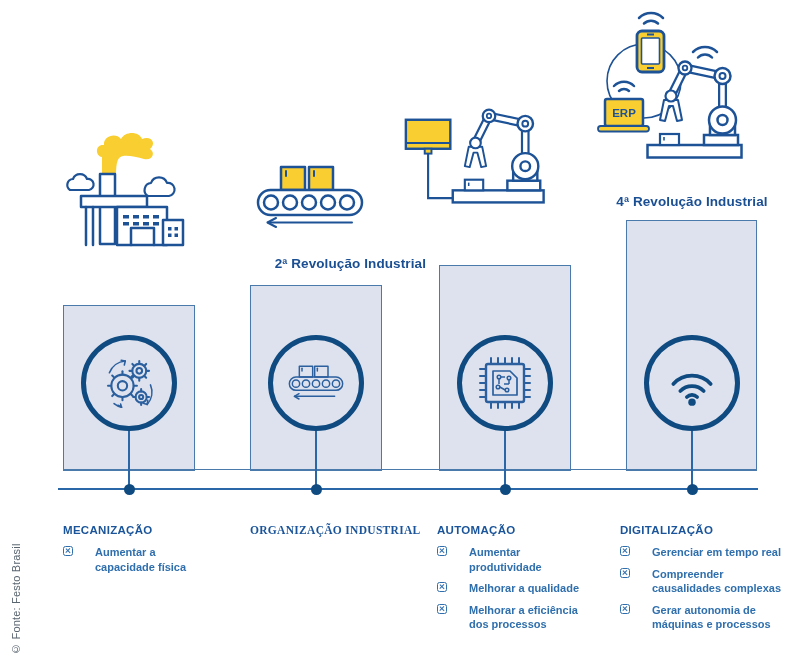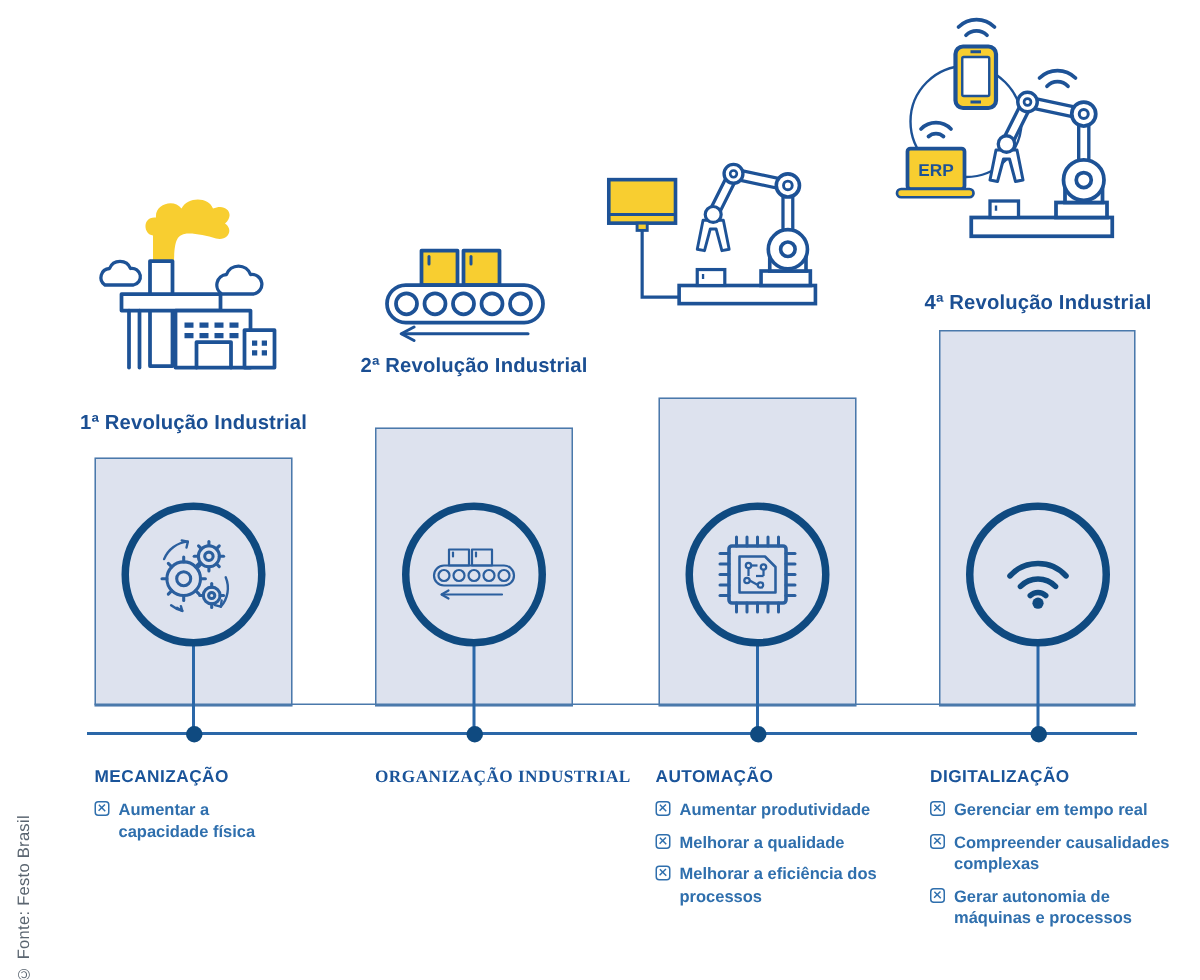--- a/index.html
+++ b/index.html
@@ -5,21 +5,21 @@
   html,body{margin:0;padding:0;background:#fff;}
   .canvas{
     position:relative;width:800px;height:653px;background:#ffffff;
     font-family:"Liberation Sans",sans-serif;overflow:hidden;
   }
   
   .rev-title{
     position:absolute;width:220px;text-align:center;
     font-size:13.5px;font-weight:bold;color:#1b4f93;letter-spacing:.1px;
   }
-  .t-0{left:19px;top:274px;} .t-1{left:206px;top:236px;}
+  .t-0{left:19px;top:274px;} .t-1{left:206px;top:256px;text-align:right;}
   .t-2{left:395px;top:234px;} .t-3{left:582px;top:194px;}
   
   .bar{position:absolute;background:#dde2ee;border:1.5px solid #4a79ab;box-sizing:border-box;}
   .b-0{left:63px;top:305px;width:132px;height:166px;}
   .b-1{left:250px;top:285px;width:132px;height:186px;}
   .b-2{left:439px;top:265px;width:132px;height:206px;}
   .b-3{left:626px;top:220px;width:131px;height:251px;}
   .baseline{position:absolute;left:63px;top:469px;width:694px;height:0;border-top:1.5px solid #4a79ab;}
   .timeline{position:absolute;left:58px;top:488px;width:700px;height:2px;background:#2a67a8;}
   .dot{position:absolute;width:11px;height:11px;border-radius:50%;background:#0f4a80;top:483.5px;}
@@ -31,30 +31,30 @@
     position:absolute;width:96px;height:96px;border-radius:50%;box-sizing:border-box;
     border:5.5px solid #0f4a80;background:#dde2ee;top:335px;
     display:flex;align-items:center;justify-content:center;
   }
   .c-0{left:81px;} .c-1{left:268px;} .c-2{left:457px;} .c-3{left:644px;}
   
   .top-icon{position:absolute;}
   .i-0{left:60px;top:130px;} .i-1{left:256px;top:164px;}
   .i-2{left:402px;top:106px;} .i-3{left:590px;top:2px;}
   
-  .desc{position:absolute;top:512px;}
+  .desc{position:absolute;top:524px;}
   .desc.col-0{left:63px;width:128px;}
   .desc.col-1{left:250px;width:132px;font-family:Liberation Serif, serif;}
   .desc.col-2{left:437px;width:148px;}
   .desc.col-3{left:620px;width:172px;}
   .desc-heading{
     font-size:11.5px;font-weight:bold;color:#1a549a;letter-spacing:.3px;white-space:nowrap;
   }
   .desc ul{list-style:none;margin:9px 0 0 0;padding:0;}
-  .desc li{display:flex;align-items:flex-start;gap:6px;margin-bottom:7px;
+  .desc li{display:flex;align-items:flex-start;gap:22px;margin-bottom:7px;
     font-size:11px;line-height:1.32;color:#2f6fad;font-weight:bold;}
   .bullet-icon{
     position:relative;flex:0 0 auto;width:10px;height:10px;margin-top:1px;
     border:1.4px solid #2f6fad;border-radius:2.5px;box-sizing:border-box;
   }
   .bullet-icon::before,.bullet-icon::after{
     content:"";position:absolute;left:1.2px;right:1.2px;top:50%;height:1.3px;
     margin-top:-0.65px;background:#2f6fad;
   }
   .bullet-icon::before{transform:rotate(45deg);}
@@ -169,21 +169,20 @@
     <rect x="42" y="29" width="27" height="41" rx="5" fill="#f8ce30" stroke="#1d5296" stroke-width="2.8"></rect>
     <rect x="46.5" y="36" width="18" height="26" rx="1" fill="#fff" stroke="#1d5296" stroke-width="1.6"></rect>
     <line x1="52" y1="32.5" x2="59" y2="32.5" stroke="#1d5296" stroke-width="2"></line>
     <line x1="52" y1="66" x2="59" y2="66" stroke="#1d5296" stroke-width="2"></line>
     <rect x="10" y="97" width="38" height="27" rx="2" fill="#f8ce30" stroke="#1d5296" stroke-width="2.5"></rect>
     <text x="29" y="115" text-anchor="middle" font-size="11.5" font-weight="bold" fill="#1d5296" font-family="Liberation Sans, sans-serif">ERP</text>
     <rect x="3" y="124" width="51" height="5.5" rx="2.75" fill="#f8ce30" stroke="#1d5296" stroke-width="1.8"></rect>
     <use href="#robot-arm" x="52" y="56"></use>
   </svg>
 
-  <div class="rev-title t-0">1ª Revolução Industrial</div>
   <div class="rev-title t-1">2ª Revolução Industrial</div>
   <div class="rev-title t-3">4ª Revolução Industrial</div>
 
   <div class="bar b-0"></div>
   <div class="bar b-1"></div>
   <div class="bar b-2"></div>
   <div class="bar b-3"></div>
   <div class="baseline"></div>
   <div class="stem s-0"></div>
   <div class="stem s-1"></div>

